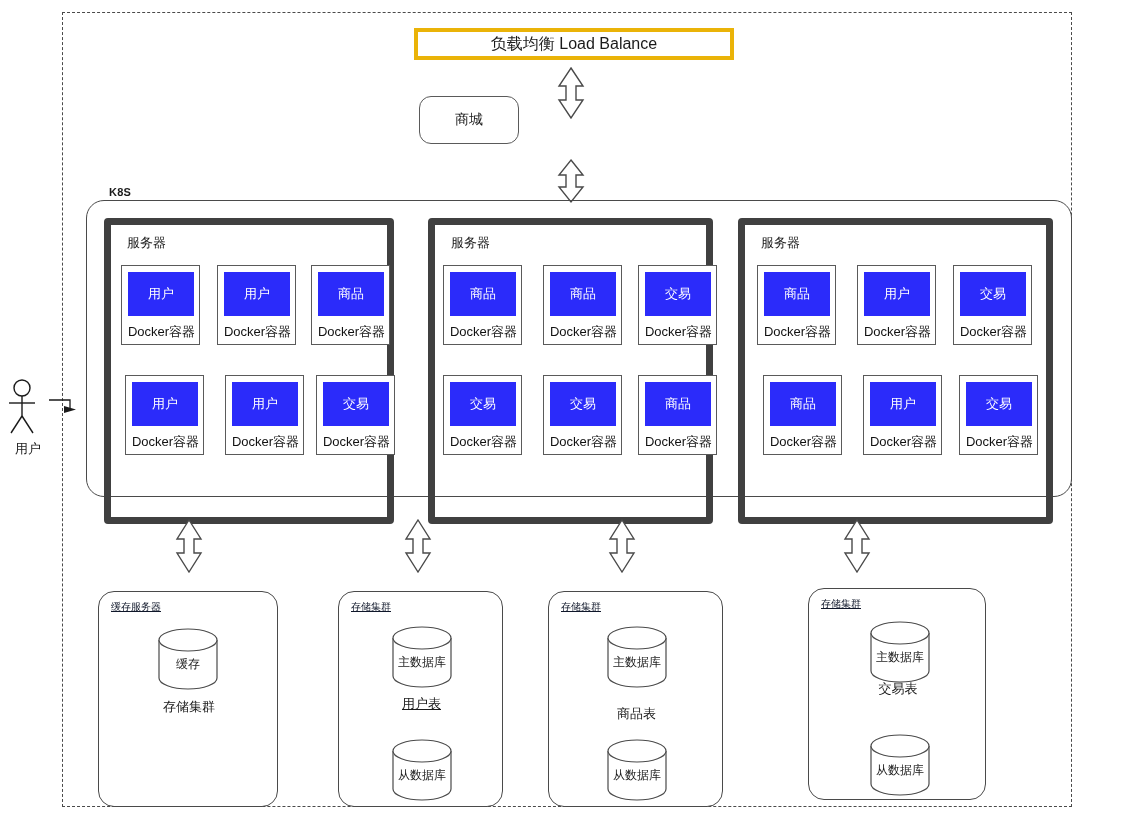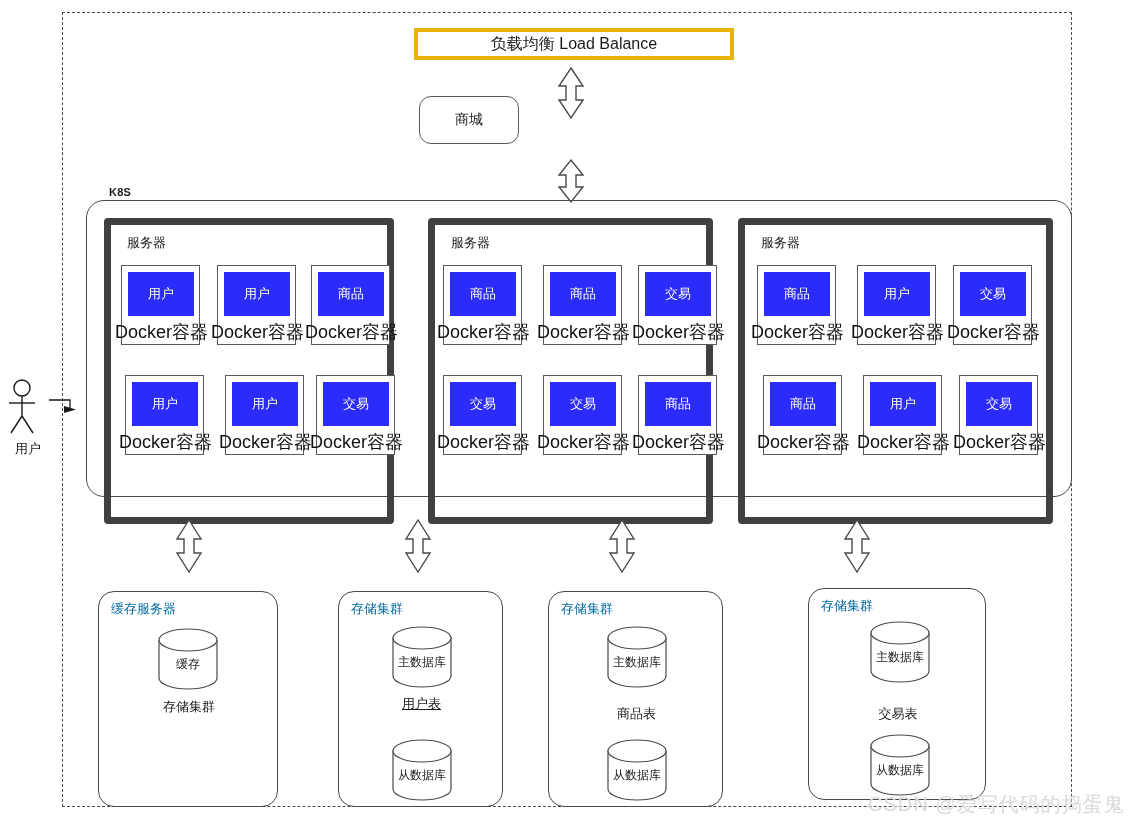--- a/index.html
+++ b/index.html
@@ -102,38 +102,39 @@
     color: #ffffff;
     font-size: 13px;
   }
   .docker .cap {
     position: absolute;
     left: 0; top: 54px;
     width: 79px; height: 24px;
     display: flex;
     align-items: center;
     justify-content: center;
-    font-size: 18px;
+    font-size: 13px;
     color: #111111;
     white-space: nowrap;
   }
 
   
   .store {
     position: absolute;
     border: 1px solid #4a4a4a;
     border-radius: 16px;
     background: transparent;
   }
   .store-label {
     position: absolute;
     left: 12px; top: 8px;
-    font-size: 13px;
-    color: #0369a1;
+    font-size: 10px;
+    color: #0f172a;
     white-space: nowrap;
+    text-decoration: underline;
   }
   .cyl {
     position: absolute;
     width: 62px; height: 62px;
   }
   .cyl svg { display: block; }
   .cyl .cyl-text {
     position: absolute;
     left: 0; top: 28px;
     width: 62px;
@@ -380,21 +381,21 @@
     <span class="store-label">存储集群</span>
 
     <div class="cyl" style="left:60px; top:32px;">
       <svg width="62" height="62" viewBox="0 0 62 62">
         <path d="M2 12 L2 50 A29 11 0 0 0 60 50 L60 12" fill="#ffffff" stroke="#4a4a4a" stroke-width="1.2"></path>
         <ellipse cx="31" cy="12" rx="29" ry="11" fill="#ffffff" stroke="#4a4a4a" stroke-width="1.2"></ellipse>
       </svg>
       <div class="cyl-text">主数据库</div>
     </div>
 
-    <div class="store-caption" style="left:0; top:116px; width:178px;">交易表</div>
+    <div class="store-caption" style="left:0; top:91px; width:178px;">交易表</div>
 
     <div class="cyl" style="left:60px; top:145px;">
       <svg width="62" height="62" viewBox="0 0 62 62">
         <path d="M2 12 L2 50 A29 11 0 0 0 60 50 L60 12" fill="#ffffff" stroke="#4a4a4a" stroke-width="1.2"></path>
         <ellipse cx="31" cy="12" rx="29" ry="11" fill="#ffffff" stroke="#4a4a4a" stroke-width="1.2"></ellipse>
       </svg>
       <div class="cyl-text">从数据库</div>
     </div>
   </div>
 
@@ -408,15 +409,14 @@
     </svg>
   </div>
   <div class="actor-label">用户</div>
   <div class="actor-arrow">
     <svg width="32" height="22" viewBox="0 0 32 22">
       <path d="M1 4 L22 4 L22 13" fill="none" stroke="#1a1a1a" stroke-width="1.3"></path>
       <path d="M16 10 L28 13.5 L16 17 Z" fill="#1a1a1a"></path>
     </svg>
   </div>
 
-  <div class="watermark">CSDN @爱写代码的捣蛋鬼</div>
 
 </div>
 
 </body></html>

